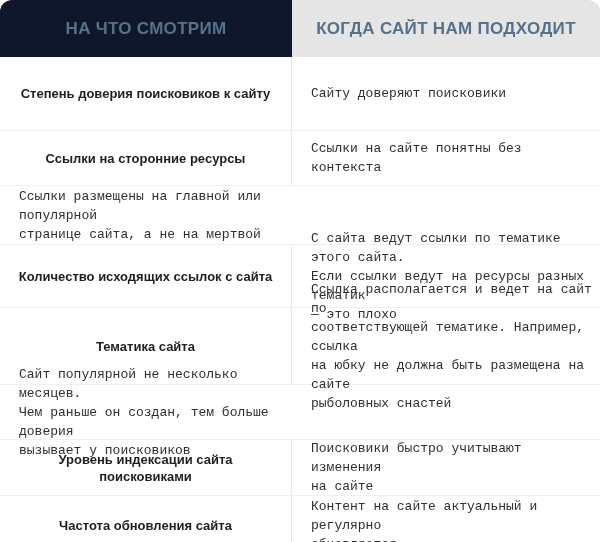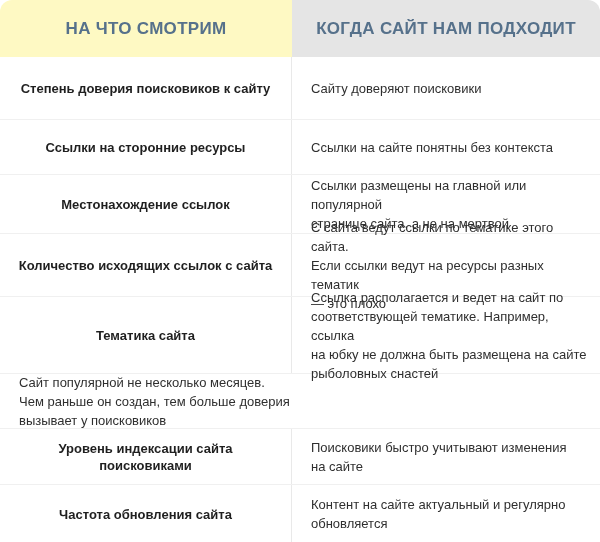--- a/index.html
+++ b/index.html
@@ -24,35 +24,35 @@
     align-items: center;
     justify-content: center;
     font-size: 17px;
     font-weight: bold;
     letter-spacing: 0.3px;
     color: #56718b;
     box-sizing: border-box;
   }
   .header-cell.left {
     width: 292px;
-    background: #fef9c3;
+    background: #0f172a;
     border-radius: 12px 0 0 0;
   }
   .header-cell.right {
     width: 308px;
     background: #e5e5e5;
     border-radius: 0 12px 0 0;
   }
   
   .tbody .row {
     display: flex;
     box-sizing: border-box;
     border-bottom: 1px solid #f0f0f0;
   }
-  .tbody .row:nth-child(1) { height: 63px; }
+  .tbody .row:nth-child(1) { height: 74px; }
   .tbody .row:nth-child(2) { height: 55px; justify-content: space-between; }
   .tbody .row:nth-child(3) { height: 59px; }
   .tbody .row:nth-child(4) { height: 63px; }
   .tbody .row:nth-child(5) { height: 77px; }
   .tbody .row:nth-child(6) { height: 55px; }
   .tbody .row:nth-child(7) { height: 56px; }
   .tbody .row:nth-child(8) { height: 59px; }
   .cell {
     box-sizing: border-box;
     display: flex;
@@ -70,20 +70,21 @@
     line-height: 17px;
   }
   .cell.description {
     width: 308px;
     font-size: 13px;
     color: #2f2f2f;
     padding: 0 6px 0 19px;
     line-height: 19px;
     white-space: pre-line;
     text-align: left;
+    font-family: Liberation Mono, monospace;
   }
 </style>
 </head>
 <body>
 
 <div class="container">
 
   <div class="header">
     <div class="header-cell left">НА ЧТО СМОТРИМ</div>
     <div class="header-cell right">КОГДА САЙТ НАМ ПОДХОДИТ</div>
@@ -95,21 +96,20 @@
       <div class="cell criteria">Степень доверия поисковиков к сайту</div>
       <div class="cell description">Сайту доверяют поисковики</div>
     </div>
 
     <div class="row">
       <div class="cell criteria">Ссылки на сторонние ресурсы</div>
       <div class="cell description">Ссылки на сайте понятны без контекста</div>
     </div>
 
     <div class="row">
-      <div class="cell criteria">Местонахождение ссылок</div>
       <div class="cell description">Ссылки размещены на главной или популярной
 странице сайта, а не на мертвой</div>
     </div>
 
     <div class="row">
       <div class="cell criteria">Количество исходящих ссылок с сайта</div>
       <div class="cell description">С сайта ведут ссылки по тематике этого сайта.
 Если ссылки ведут на ресурсы  разных тематик
 — это плохо</div>
     </div>

